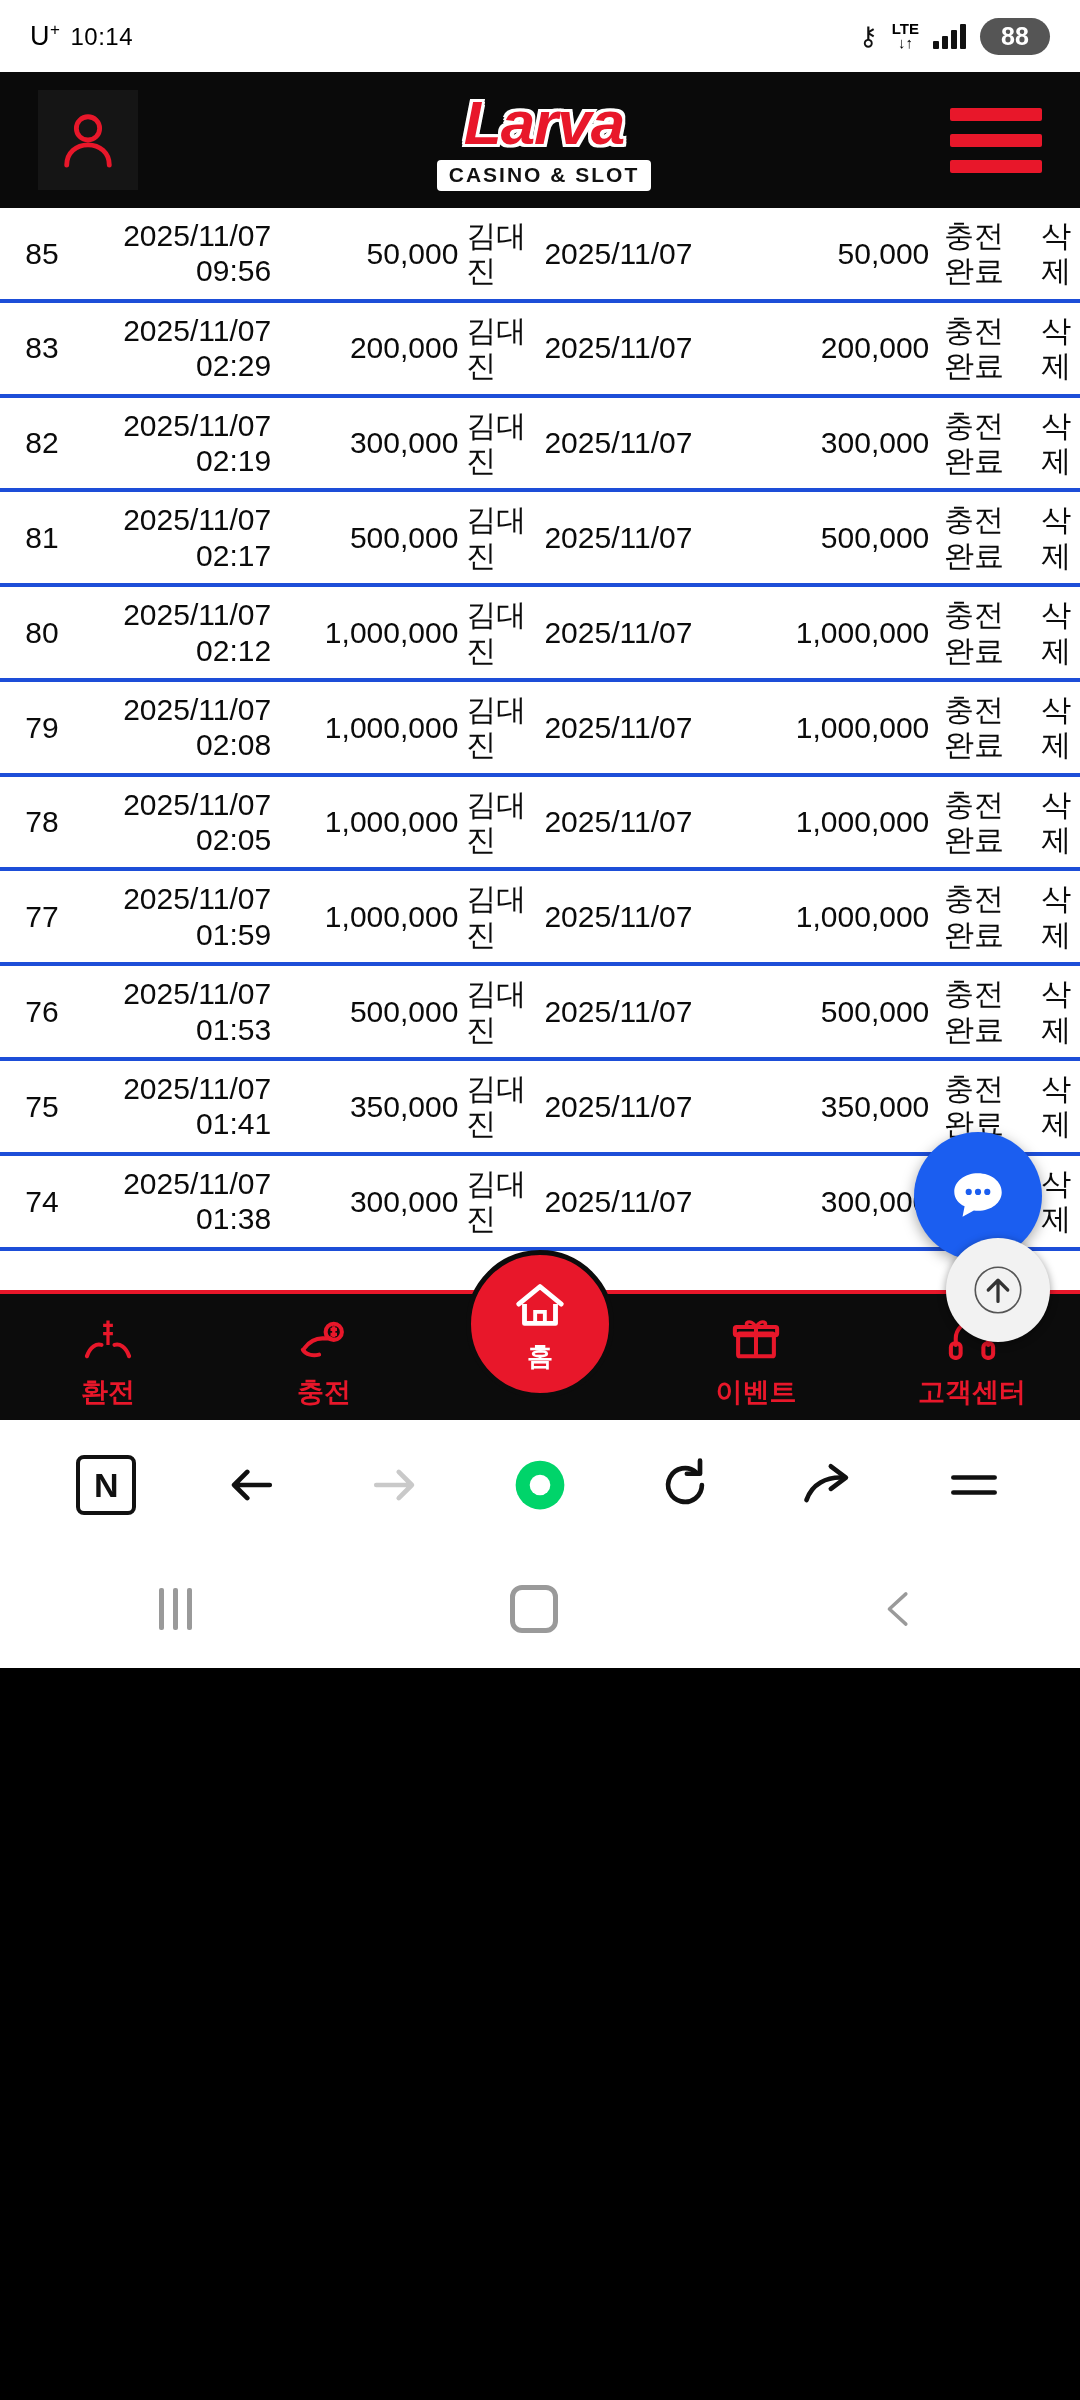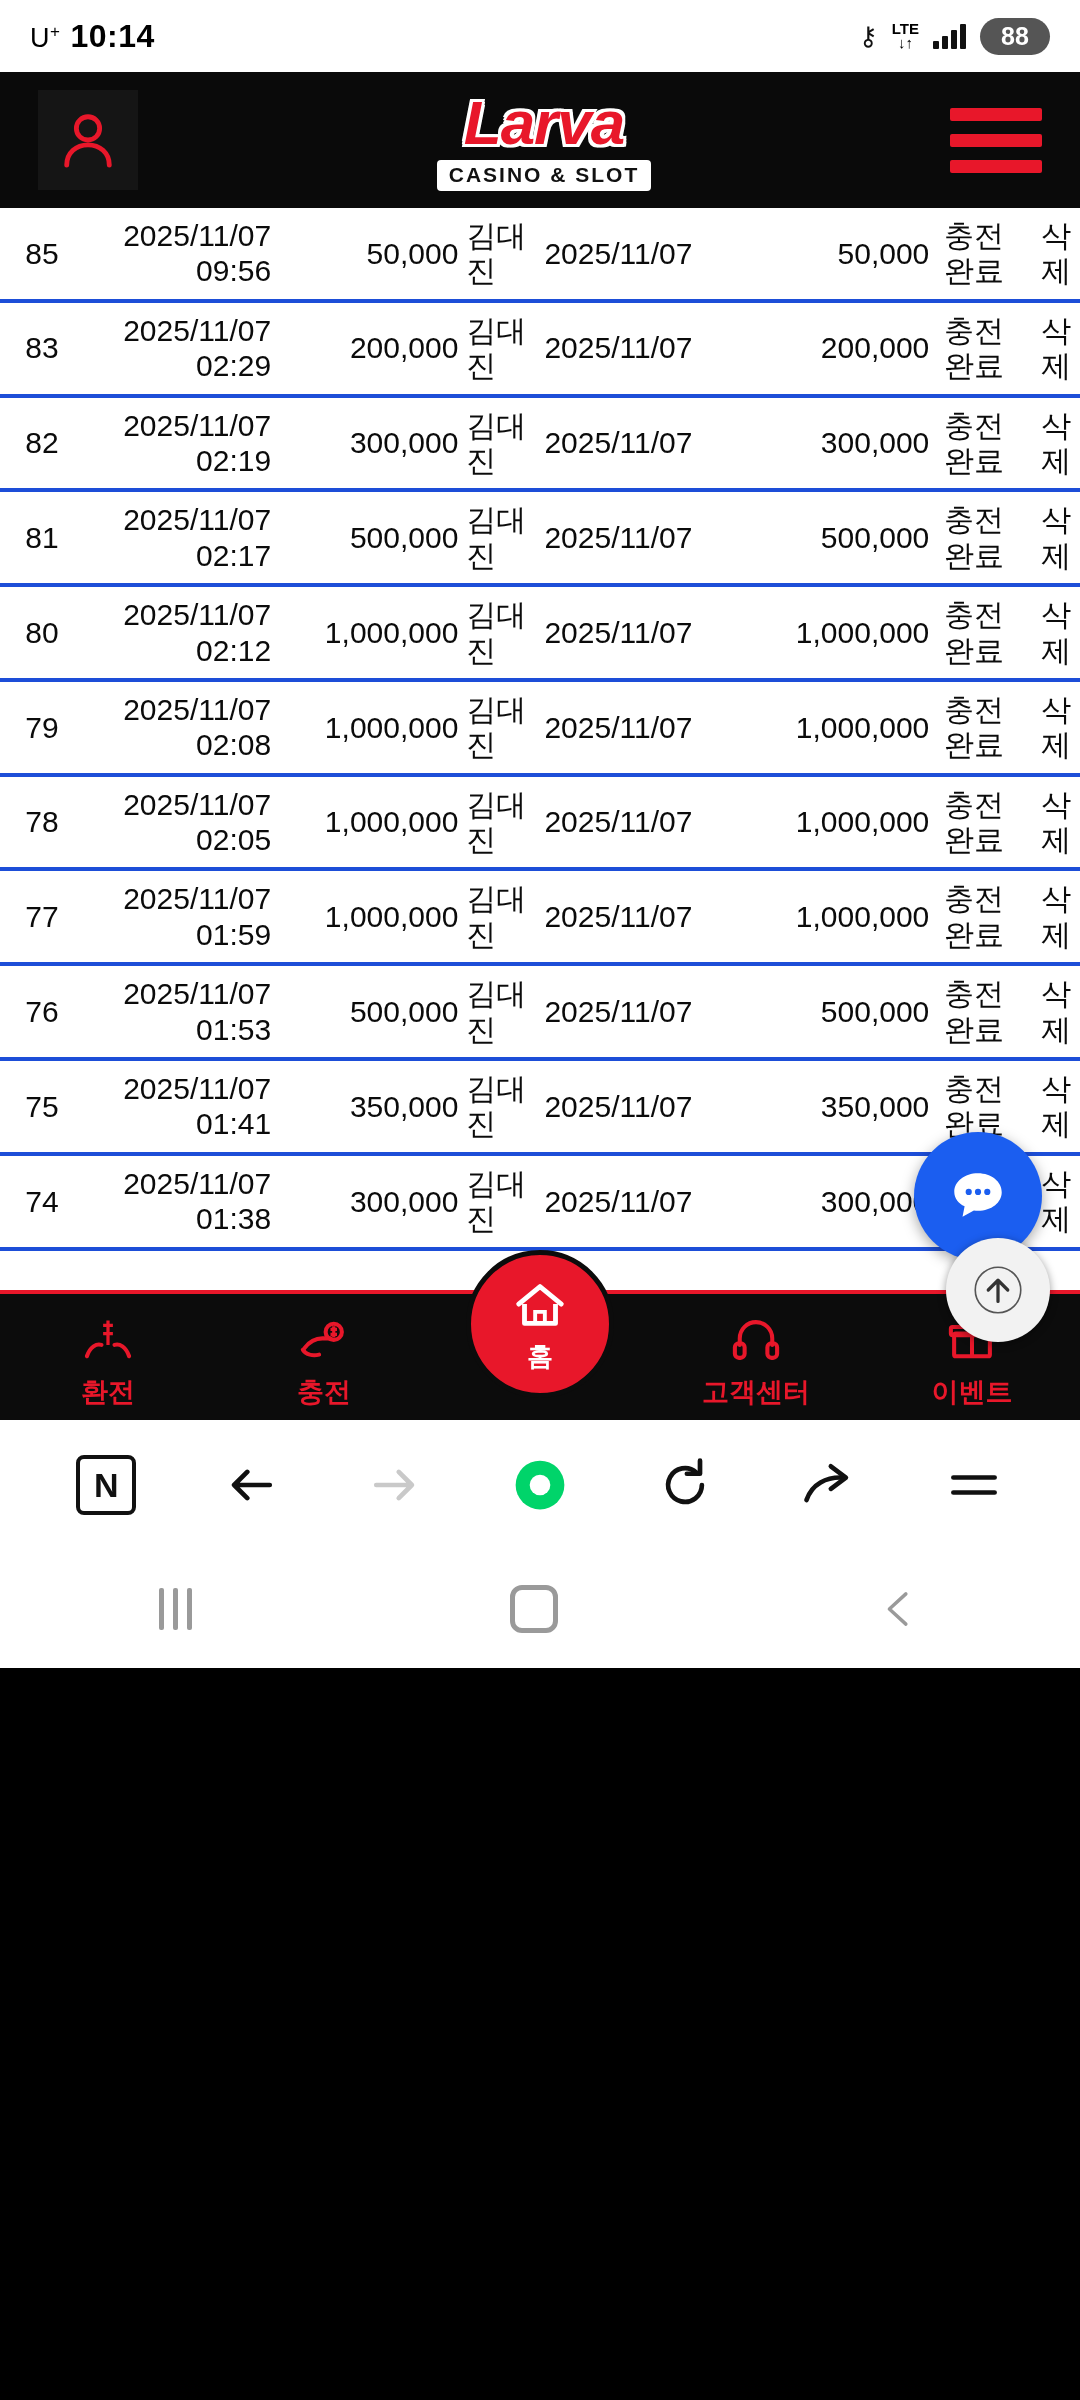--- a/index.html
+++ b/index.html
@@ -12,21 +12,21 @@
 
   
   .statusbar {
     height:72px; background:#fff; color:#000;
     display:flex; align-items:center; justify-content:space-between;
     padding:0 30px;
   }
   .sb-left { display:flex; align-items:baseline; gap:10px; }
   .sb-carrier { font-size:27px; font-weight:400; letter-spacing:0.5px; }
   .sb-carrier sup { font-size:17px; }
-  .sb-time { font-size:32px; font-weight:700; letter-spacing:0.5px; }
+  .sb-time { font-size:24px; font-weight:400; letter-spacing:0.5px; }
   .sb-right { display:flex; align-items:center; gap:14px; }
   .sb-icon { font-size:26px; line-height:1; color:#111; }
   .lte { font-size:15px; font-weight:700; line-height:0.95; text-align:center; }
   .lte small { display:block; font-size:15px; }
   .bars { display:flex; align-items:flex-end; gap:3px; height:26px; }
   .bars i { display:block; width:6px; background:#111; border-radius:1px; }
   .bars i:nth-child(1){height:8px}
   .bars i:nth-child(2){height:13px}
   .bars i:nth-child(3){height:19px}
   .bars i:nth-child(4){height:25px}
@@ -379,37 +379,37 @@
           <path d="M44 15v14M40 19h8M40 25h8" stroke="#e8172a" stroke-width="4" fill="none"></path>
           <path d="M6 44c4 6 12 8 20 6" stroke="#e8172a" stroke-width="5" fill="none" stroke-linecap="round"></path>
         </svg>
     </span>
     <span>충전</span>
   </div>
   <div class="nav-item" style="visibility:hidden"></div>
   <div class="nav-item">
     <span class="nav-ic">
       <svg viewBox="0 0 64 64">
-          <path d="M12 38V30c0-11 9-20 20-20s20 9 20 20v8" stroke="#e8172a" stroke-width="5" fill="none" stroke-linecap="round"></path>
-          <rect x="6" y="36" width="12" height="18" rx="5" stroke="#e8172a" stroke-width="5" fill="none"></rect>
-          <rect x="46" y="36" width="12" height="18" rx="5" stroke="#e8172a" stroke-width="5" fill="none"></rect>
-        </svg>
-    </span>
-    <span>고객센터</span>
-  </div>
-  <div class="nav-item">
-    <span class="nav-ic">
-      <svg viewBox="0 0 64 64">
           <rect x="10" y="24" width="44" height="28" rx="2" stroke="#e8172a" stroke-width="5" fill="none"></rect>
           <rect x="6" y="16" width="52" height="10" rx="2" stroke="#e8172a" stroke-width="5" fill="none"></rect>
           <path d="M32 16v36" stroke="#e8172a" stroke-width="5"></path>
           <path d="M32 16c-6-12-18-4-8 0M32 16c6-12 18-4 8 0" stroke="#e8172a" stroke-width="4" fill="none"></path>
         </svg>
     </span>
     <span>이벤트</span>
+  </div>
+  <div class="nav-item">
+    <span class="nav-ic">
+      <svg viewBox="0 0 64 64">
+          <path d="M12 38V30c0-11 9-20 20-20s20 9 20 20v8" stroke="#e8172a" stroke-width="5" fill="none" stroke-linecap="round"></path>
+          <rect x="6" y="36" width="12" height="18" rx="5" stroke="#e8172a" stroke-width="5" fill="none"></rect>
+          <rect x="46" y="36" width="12" height="18" rx="5" stroke="#e8172a" stroke-width="5" fill="none"></rect>
+        </svg>
+    </span>
+    <span>고객센터</span>
   </div>
 
   <div class="nav-home">
     <svg viewBox="0 0 64 64">
       <path d="M10 30L32 12l22 18" stroke="#fff" stroke-width="5" fill="none" stroke-linecap="round" stroke-linejoin="round"></path>
       <path d="M16 30v20h32V30" stroke="#fff" stroke-width="5" fill="none" stroke-linejoin="round"></path>
       <path d="M27 50V38h10v12" stroke="#fff" stroke-width="4" fill="none"></path>
     </svg>
     <span>홈</span>
   </div>

